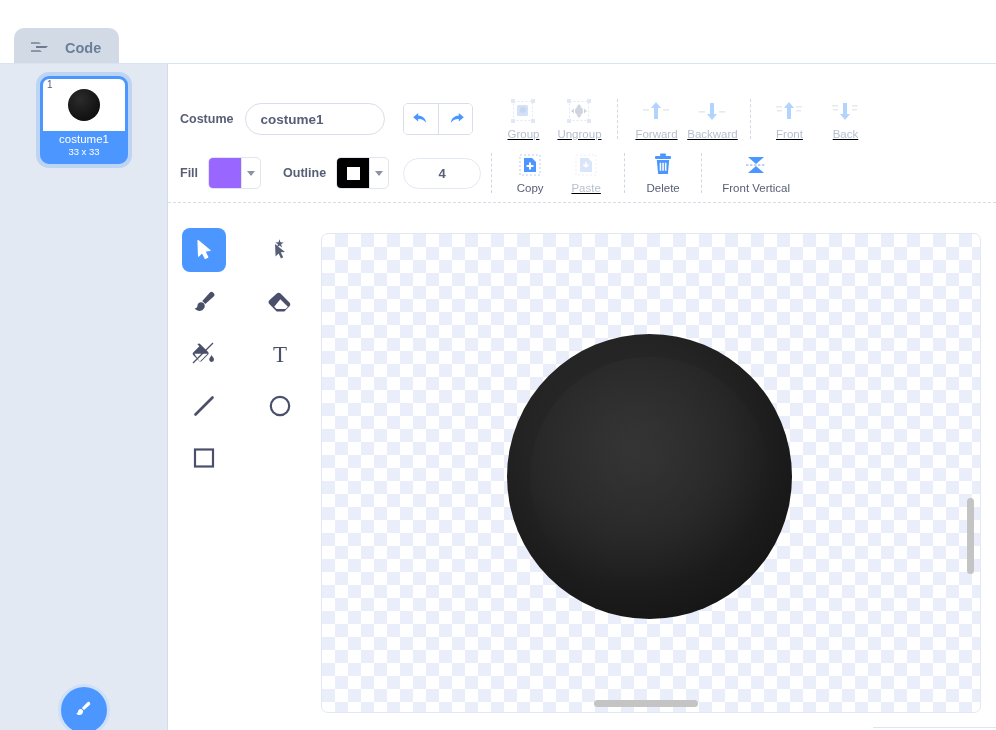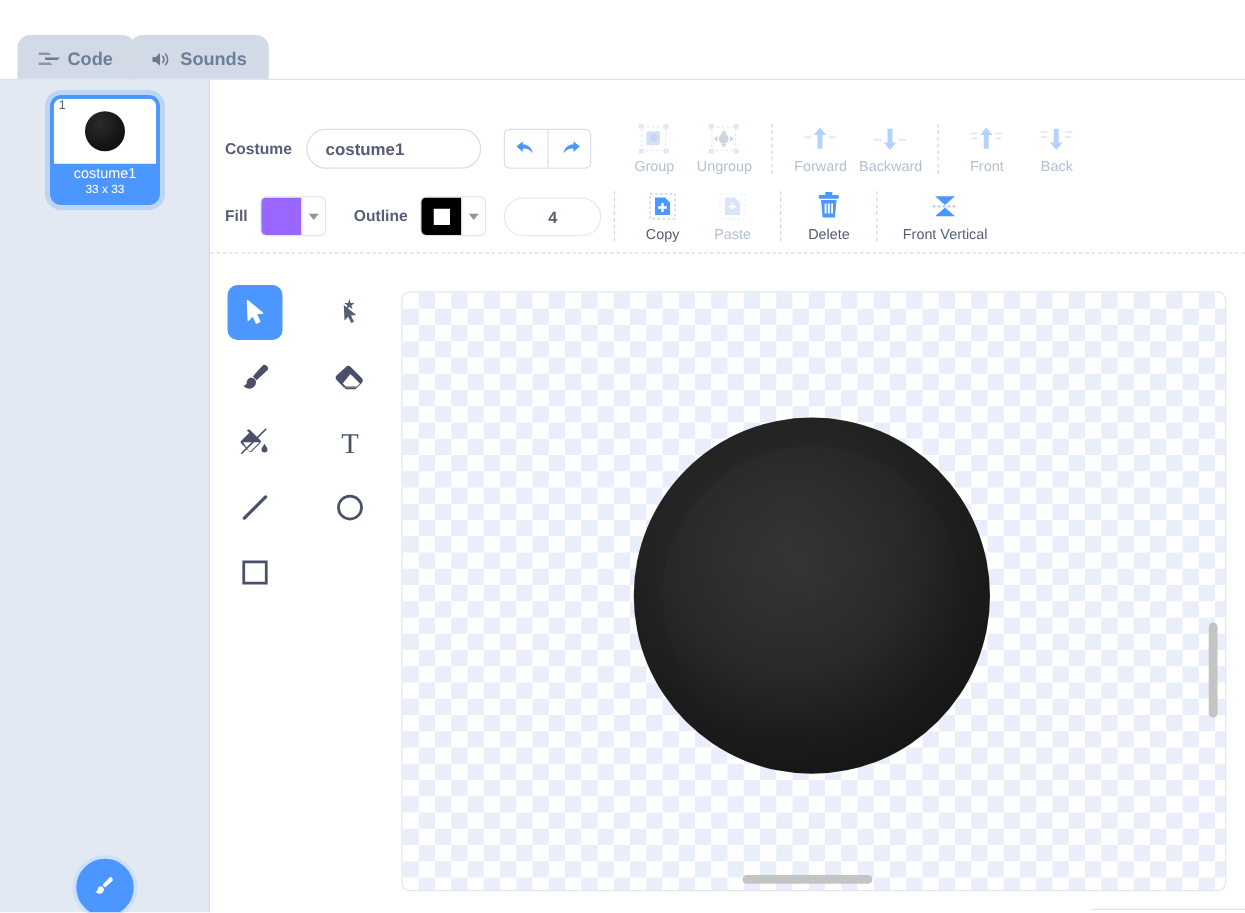--- a/index.html
+++ b/index.html
@@ -15,21 +15,21 @@
   
   .tabbar {
     position: absolute; left: 0; top: 28px; width: 996px; height: 36px;
     display: flex; align-items: flex-end; gap: 0;
     padding-left: 14px;
     border-bottom: 1px solid #d9e3f2;
     background: #ffffff;
   }
   .tab {
     position: relative;
-    display: flex; align-items: center; gap: 5px;
+    display: flex; align-items: center; gap: 16px;
     height: 35px; padding: 4px 18px 0 16px;
     background: #d2dae6;
     border-radius: 10px 10px 0 0;
     color: #6a7f99; font-size: 14.5px; font-weight: bold;
     cursor: pointer;
     margin-right: -4px;
   }
   .tab.active {
     background: #ffffff;
     color: #4c97ff;
@@ -130,21 +130,21 @@
   .swatch { width:32px; height:30px; display:flex; align-items:center; justify-content:center; }
   .caret-cell { width:19px; height:30px; display:flex; align-items:center; justify-content:center; border-left:1px solid #e0e5ee;}
   .caret { width:0;height:0;border-left:4px solid transparent;border-right:4px solid transparent;border-top:5px solid #8b93a5; }
 
   .icon-btn {
     display:flex; flex-direction:column; align-items:center; justify-content:flex-start;
     width:56px; cursor:pointer; user-select:none;
   }
   .icon-btn .glyph { height:26px; display:flex; align-items:center; justify-content:center; }
   .icon-btn .cap { font-size:11.5px; color:#575e75; margin-top:4px; white-space:nowrap; }
-  .icon-btn.disabled { cursor:default; }
+  .icon-btn.disabled { cursor:default;text-decoration:underline; }
   .icon-btn.disabled .cap { color:#b6bfd0; }
   .icon-btn.disabled .glyph { opacity:.42; }
 
   .vsep { width:1px; height:40px; border-left:1px dashed #cfd7e3; margin:0 10px; }
 
   .hsep {
     position:absolute; left:0; top:130px; width:828px; height:0;
     border-top:1px dashed #d5dce8;
   }
 
@@ -213,30 +213,20 @@
         <svg width="19" height="15" viewBox="0 0 19 15">
           <path d="M1 2h8l2 2H1z" fill="#8b97a8"></path>
           <path d="M6 6h12l-2 2H6z" fill="#6d7a8d"></path>
           <path d="M1 10h9l2 2H1z" fill="#8b97a8"></path>
         </svg>
       </span>
       <span class="tab-label">Code</span>
     </div>
 
 
-    <div class="tab">
-      <span class="tab-icon">
-        <svg width="19" height="15" viewBox="0 0 19 15">
-          <path d="M2 5.5h2.6L8 2.4v10.2L4.6 9.5H2z" fill="#6d7a8d"></path>
-          <path d="M10.2 5.1a3.6 3.6 0 010 4.8" stroke="#6d7a8d" stroke-width="1.3" fill="none" stroke-linecap="round"></path>
-          <path d="M12.4 3.2a6.3 6.3 0 010 8.6" stroke="#6d7a8d" stroke-width="1.3" fill="none" stroke-linecap="round"></path>
-        </svg>
-      </span>
-      <span class="tab-label">Sounds</span>
-    </div>
   </div>
 
   <div class="sidebar">
 
     <div class="costume-item">
       <div class="costume-thumb">
         <span class="costume-index">1</span>
         <div class="thumb-circle"></div>
       </div>
       <div class="costume-meta">

